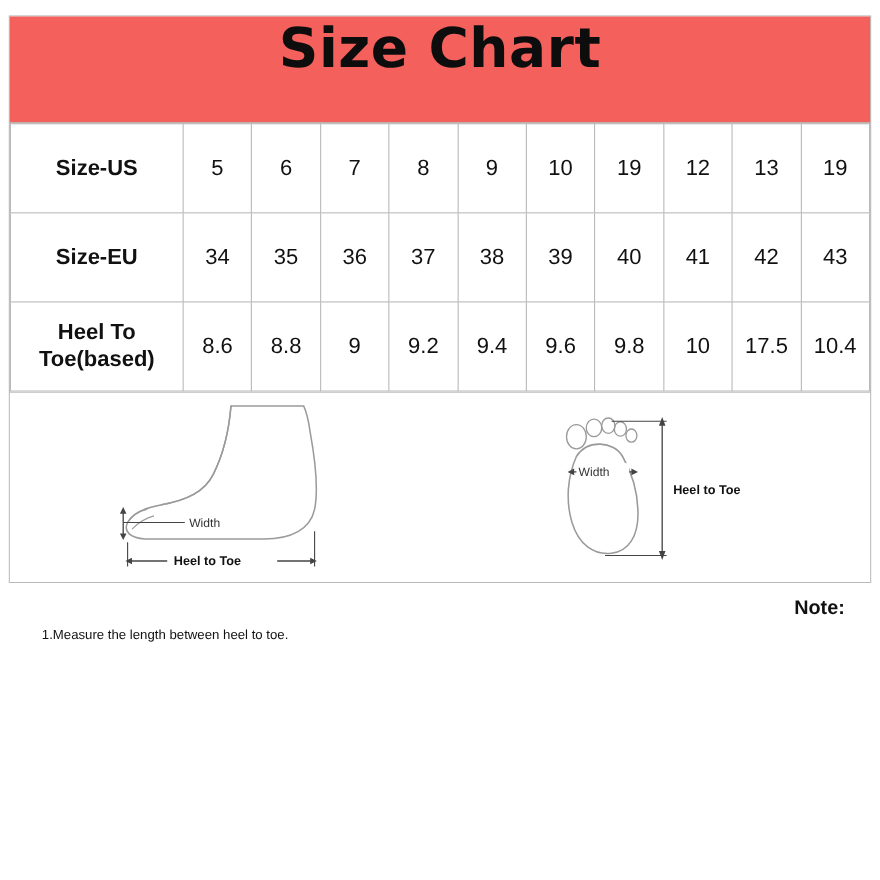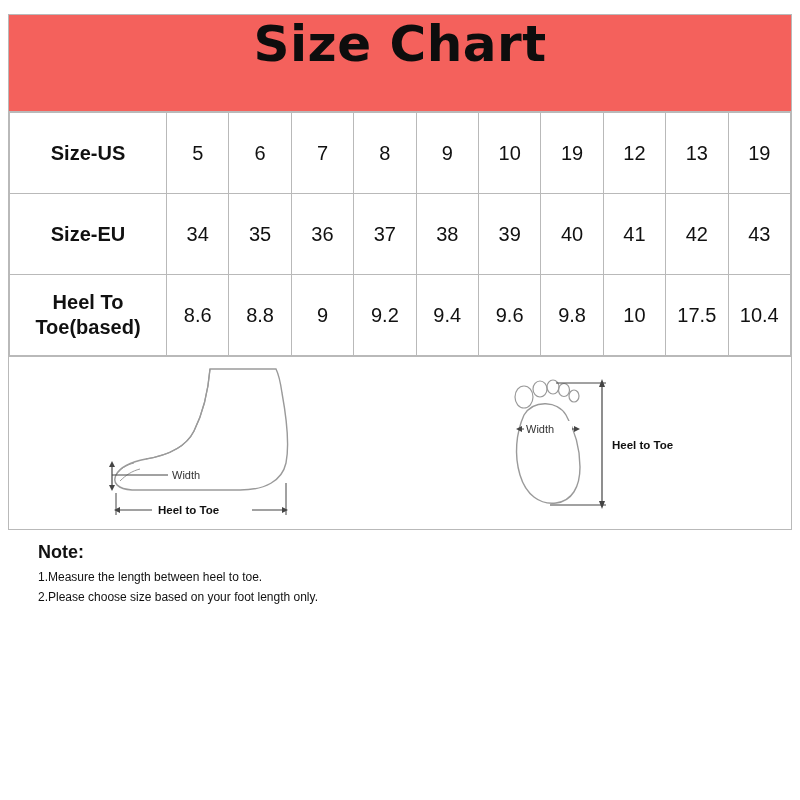--- a/index.html
+++ b/index.html
@@ -84,20 +84,21 @@
     top: 538px;
     width: 730px;
     font-size: 17.5px;
     line-height: 1.62;
     color: #111;
   }
   .note-block .note-title {
     font-weight: bold;
     font-size: 18px;
     margin-bottom: 1px;
+    text-align: right;
   }
   .note-block .note-line {
     font-size: 12px;
   }
   .lbl {
     font-family: "Liberation Sans", sans-serif;
     font-size: 11px;
     fill: #333;
   }
   .lbl-b {
@@ -215,16 +216,15 @@
         </svg>
 
       </div>
     </div>
 
   </div>
 
   <div class="note-block">
     <div class="note-title"><span>Note</span><span>:</span></div>
     <div class="note-line">1.Measure the length between heel to toe.</div>
-    <div class="note-line">2.Please choose size based on your foot length only.</div>
   </div>
 
 </div>
 
 </body></html>

